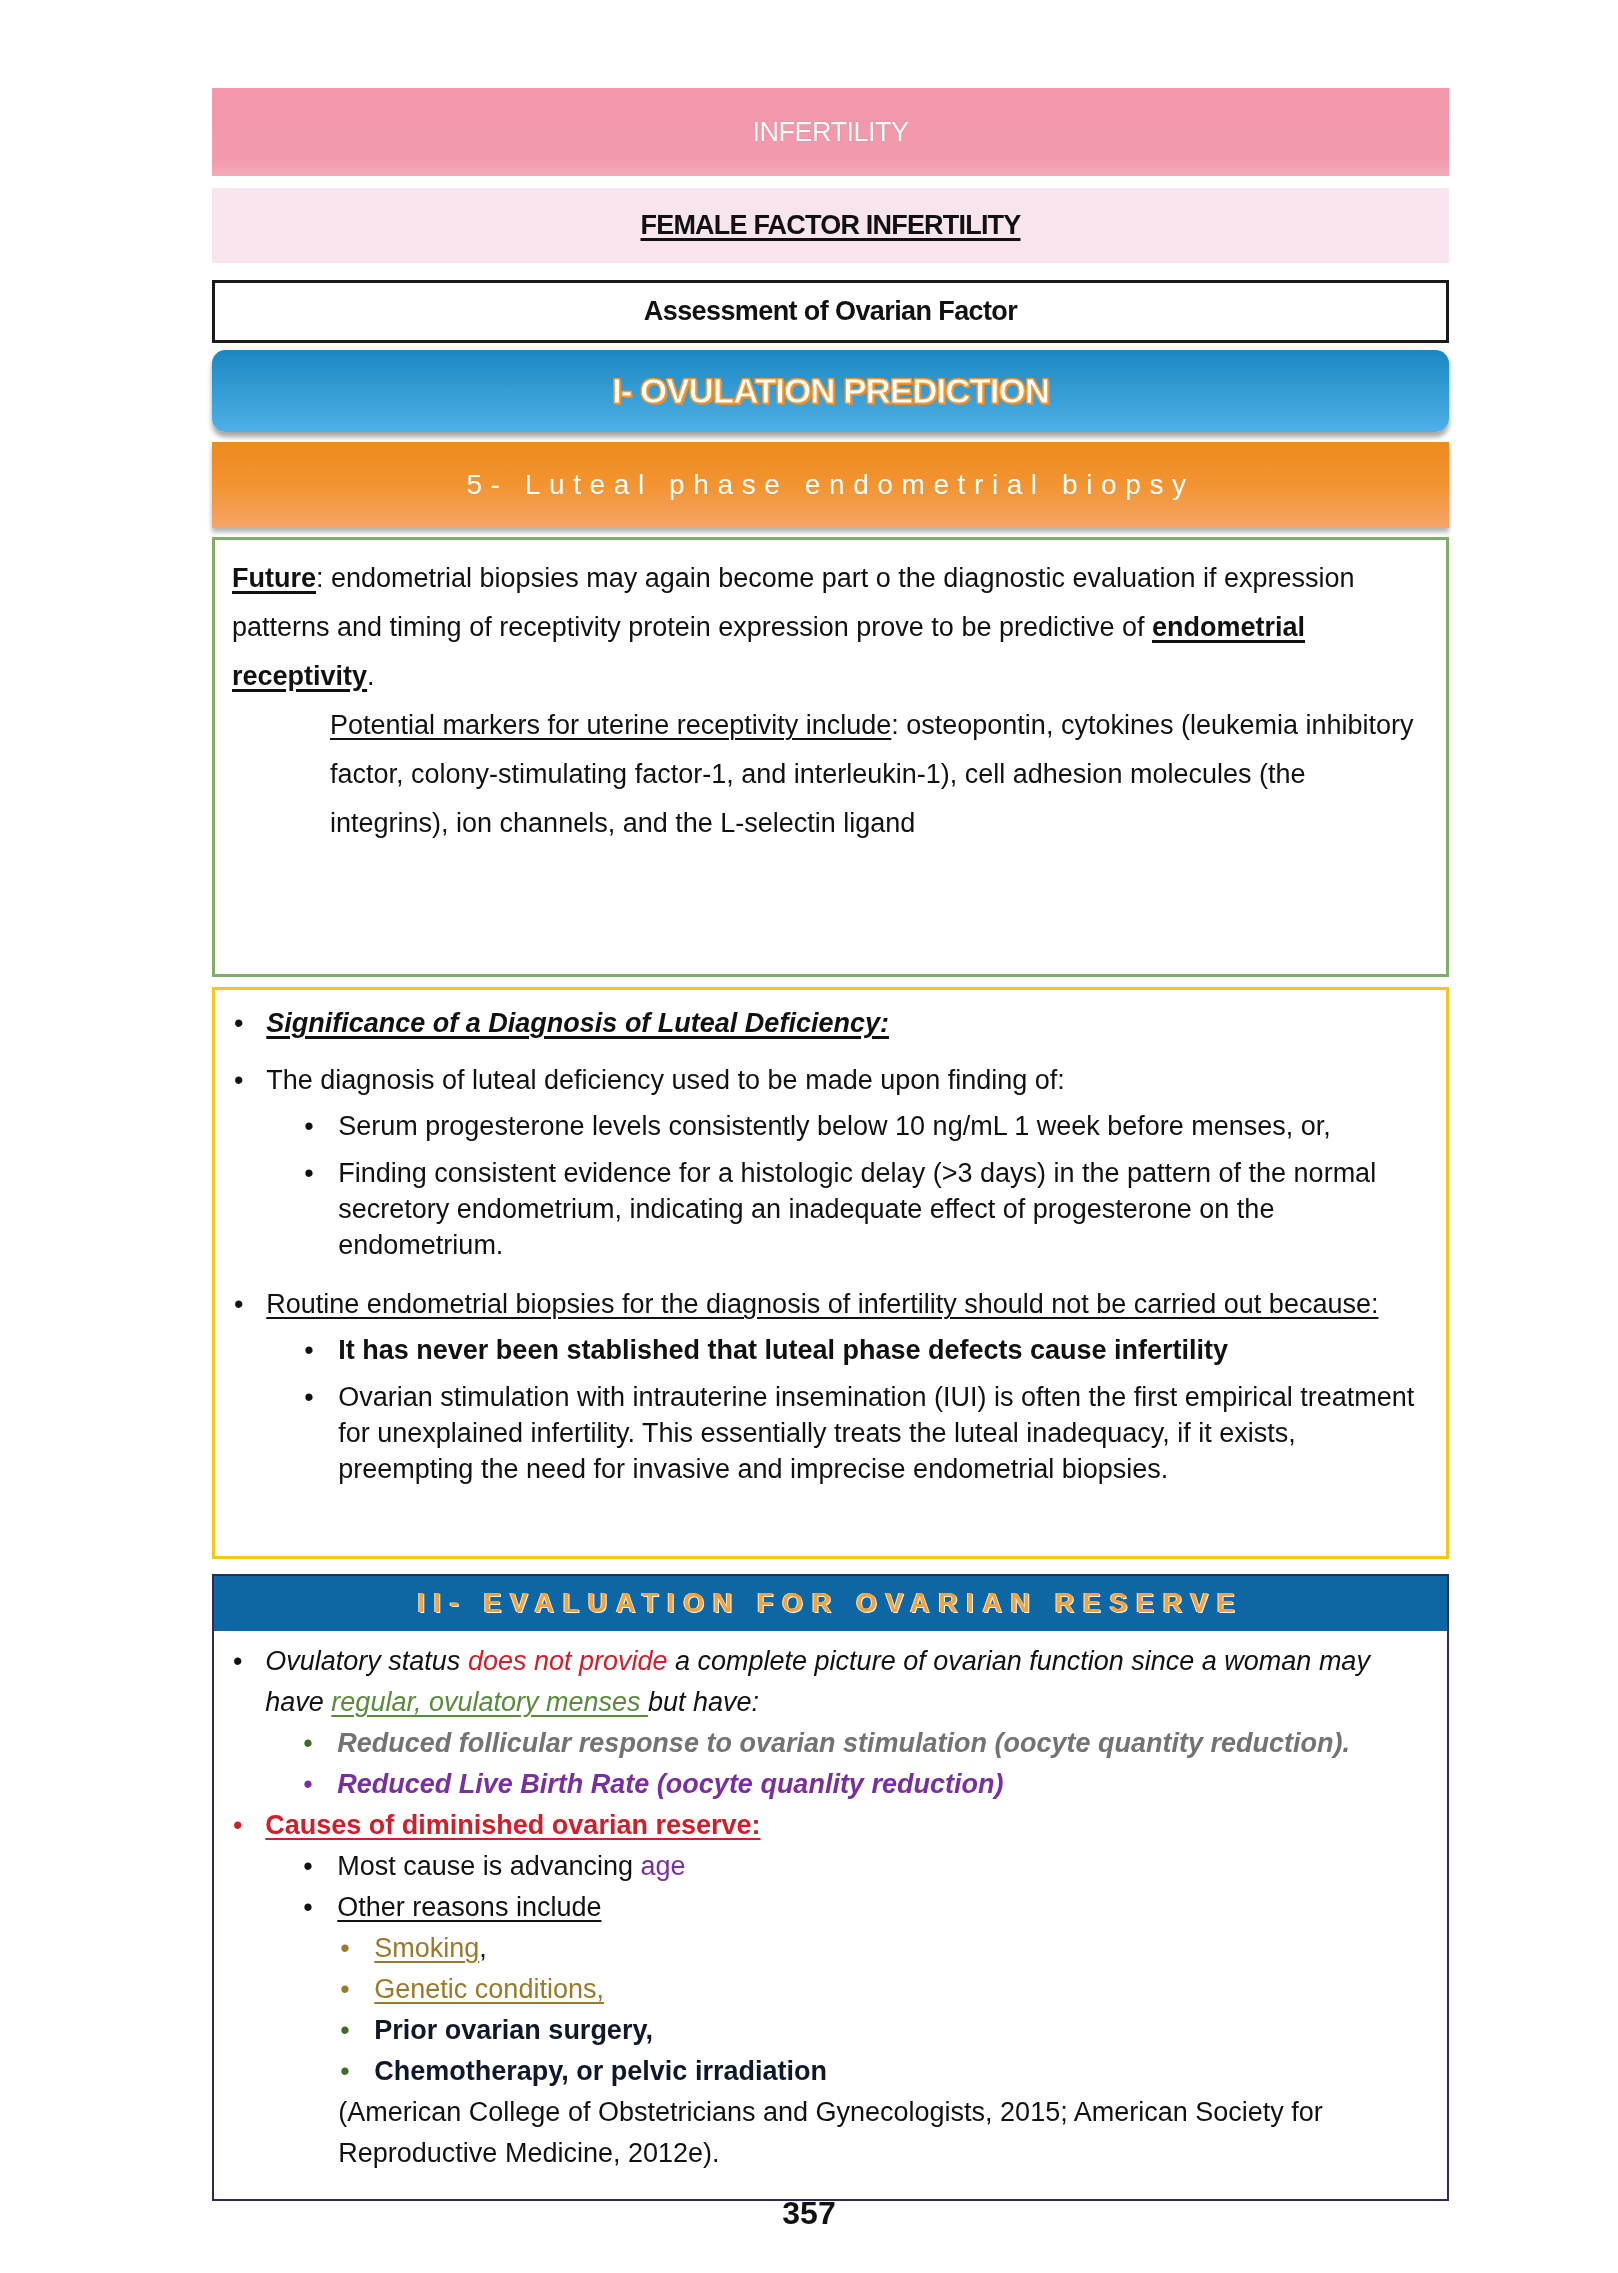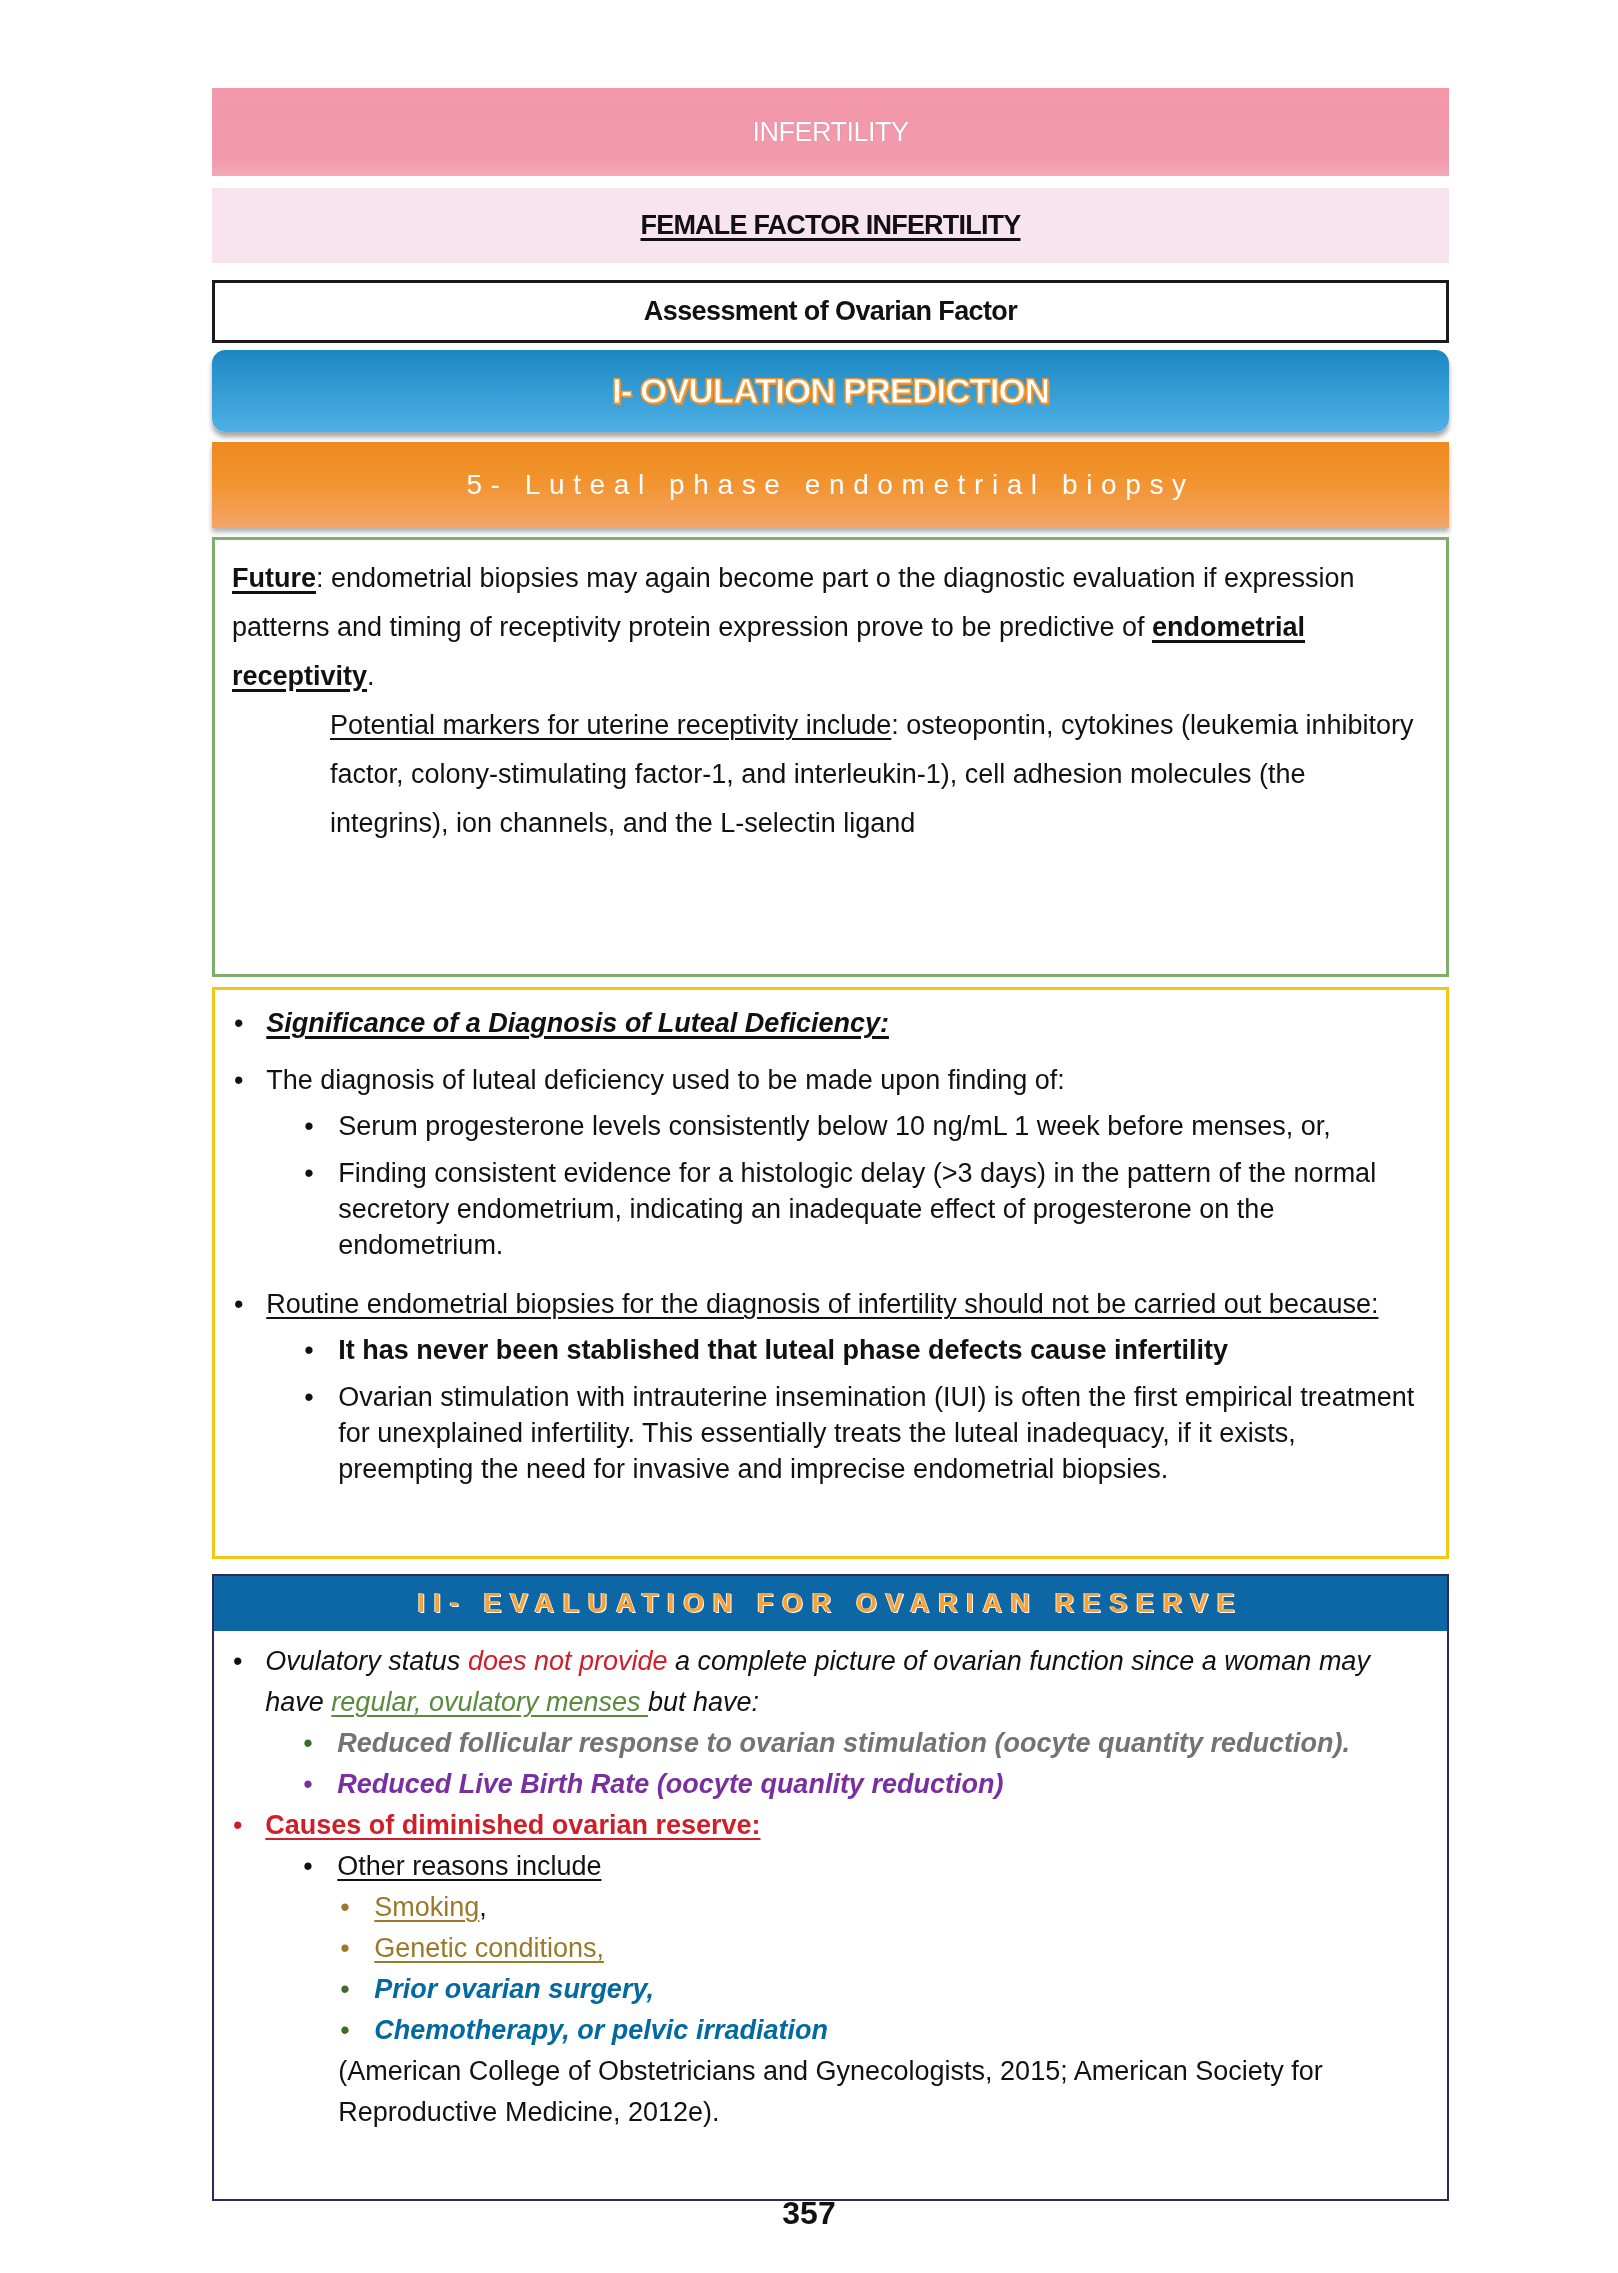--- a/index.html
+++ b/index.html
@@ -73,21 +73,21 @@
     font-size: 27px; font-weight: bold; letter-spacing: 8.6px;
     color: #f7a13a; text-shadow: 1px 1px 0 #fff, -1px 0 0 #fde8c8;
   }
   .navy-body { padding: 9.6px 19px 0 15.3px; font-size: 27px; line-height: 41px; }
   .red { color: #d01f2a; }
   .green-link { color: #5a8a3c; text-decoration: underline; text-decoration-thickness: 1.9px; text-underline-offset: 3.8px; }
   .dkgreen { color: #737373; font-weight: bold; font-style: italic; }
   .purple { color: #7a2fa0; font-weight: bold; font-style: italic; }
   .purple-plain { color: #7a2fa0; }
   .gold { color: #9a7a2a; text-decoration: underline; text-decoration-thickness: 1.9px; text-underline-offset: 3.8px; }
-  .green-bold { color: #0369a1; font-weight: bold; font-style: italic; }
+  .green-bold { color: #0f172a; font-weight: bold; }
   .bullet-red::before { color: #d01f2a; }
   .bullet-green::before { color: #3f6b28; }
   .bullet-purple::before { color: #7a2fa0; }
   .bullet-gold::before { color: #9a7a2a; }
   ul.l3 { list-style: none; padding-left: 73px; }
   ul.l3 > li { position: relative; padding-left: 36px; }
   ul.l3 > li::before { content: "•"; position: absolute; left: 1.9px; top: 0; }
   .citation { padding-left: 73px; }
 
   .page-number {
@@ -160,20 +160,21 @@
         <li>
           <span style="font-style:italic;"><span>Ovulatory status </span><span class="red">does not provide</span><span> a complete picture of ovarian function since a woman may have </span><span class="green-link">regular, ovulatory menses </span><span>but have:</span></span>
           <ul class="l2">
             <li class="bullet-green"><span class="dkgreen">Reduced follicular response to ovarian stimulation (oocyte quantity reduction).</span></li>
             <li class="bullet-purple"><span class="purple">Reduced Live Birth Rate (oocyte quanlity reduction)</span></li>
           </ul>
         </li>
         <li class="bullet-red">
           <span class="red u" style="font-weight:bold;">Causes of diminished ovarian reserve:</span>
           <ul class="l2">
+            <li><span>Most cause is advancing </span><span class="purple-plain">age</span></li>
             <li><span class="u">Other reasons include</span></li>
           </ul>
           <ul class="l3">
             <li class="bullet-gold"><span class="gold">Smoking</span><span>,</span></li>
             <li class="bullet-gold"><span class="gold">Genetic conditions,</span></li>
             <li class="bullet-green"><span class="green-bold">Prior ovarian surgery,</span></li>
             <li class="bullet-green"><span class="green-bold">Chemotherapy, or pelvic irradiation</span></li>
           </ul>
           <p class="citation">(American College of Obstetricians and Gynecologists, 2015; American Society for Reproductive Medicine, 2012e).</p>
         </li>

